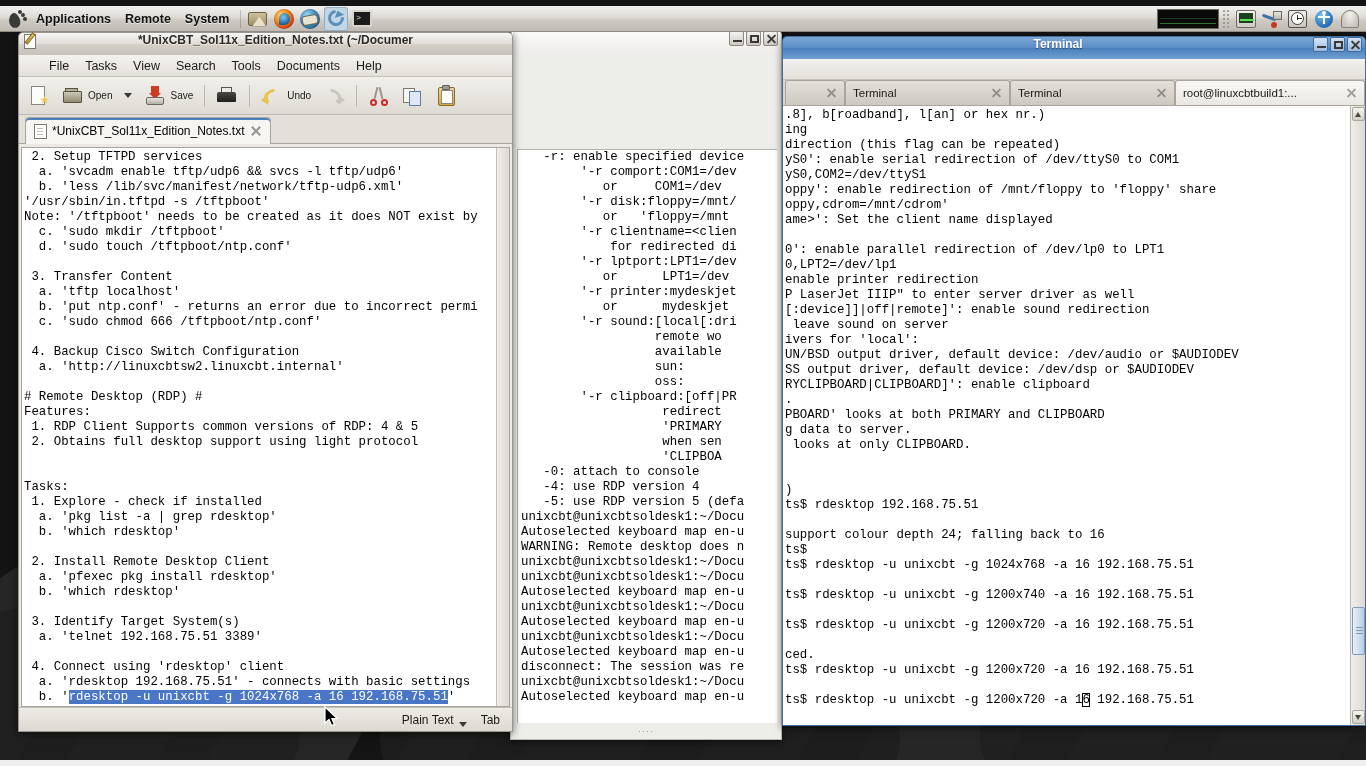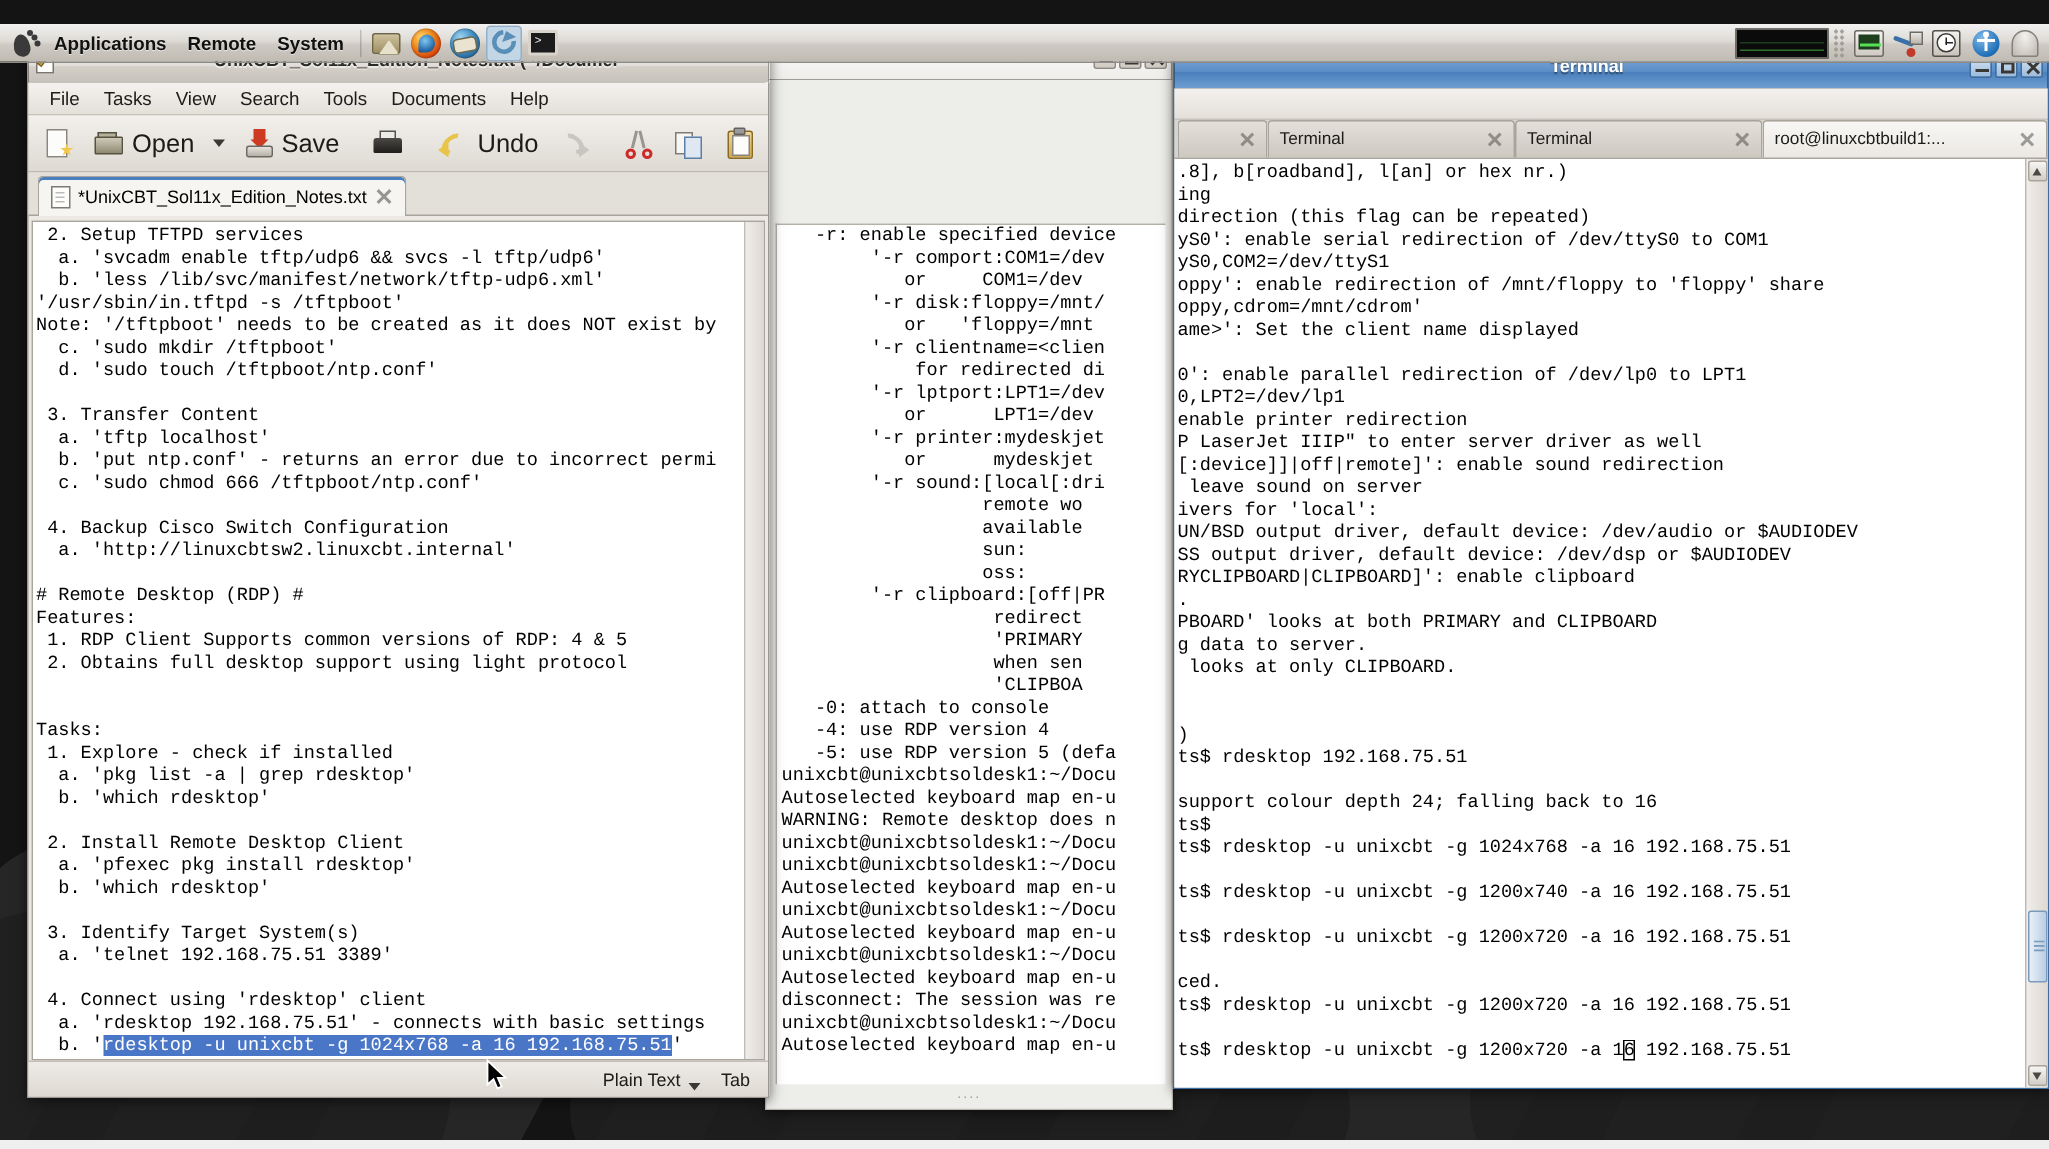--- a/index.html
+++ b/index.html
@@ -28,21 +28,21 @@
   #desktop .band {
     position: absolute;
     height: 240px;
     background: #262626;
     transform: skewX(-28deg);
     border-radius: 40px;
   }
 
   
   #panel {
-    position: absolute; left: 0; top: 16px; width: 1366px; height: 26px;
+    position: absolute; left: 0; top: 6px; width: 1366px; height: 26px;
     background: linear-gradient(to bottom, #f2f1f0 0%, #dedbd6 45%, #cfcbc4 55%, #bfbab2 100%);
     border-bottom: 1px solid #8e8a84;
     display: flex; align-items: center;
     z-index: 50;
     font-size: 12.5px;
   }
   .panel-menu {
     padding: 2px 7px; color: #101010; cursor: default; white-space: nowrap;
     font-weight: 600; text-shadow: 0 1px 0 rgba(255,255,255,.6);
   }
@@ -237,34 +237,34 @@
   .ged-icon .pg {
     position:absolute; left:2px; top:1px; width:12px; height:15px;
     background:#fdfdfb; border:1px solid #7a756e;
   }
   .ged-icon .pen {
     position:absolute; left:6px; top:-1px; width:4px; height:13px;
     background:linear-gradient(#e8c55a,#c08a20); transform:rotate(38deg);
     border:1px solid #7a5f14;
   }
   .menubar {
-    height: 22px; display:flex; align-items:center; padding-left:6px;
+    height: 22px; display:flex; align-items:center; padding-left:22px;
     background: linear-gradient(to bottom,#f4f2ef,#e4e0da);
     border-bottom:1px solid #c6c1b9;
     font-size:12.5px;
   }
   .menubar .mi { padding: 2px 8px; color:#1d1b18; cursor:default; }
 
   .toolbar {
     height: 38px; display:flex; align-items:center; padding: 0 4px; gap:2px;
     background: linear-gradient(to bottom,#f2f0ec,#dedad3);
     border-bottom:1px solid #bdb8b0;
   }
   .tb-item { height:30px; display:flex; align-items:center; gap:4px; padding:0 5px; border-radius:3px; cursor:pointer;}
-  .tb-label { font-size:17px; color:#1d1b18; }
+  .tb-label { font-size:10px; color:#1d1b18; }
   .tb-sep { width:1px; height:22px; background:#bdb8b0; margin:0 4px; }
   .tbi { width:22px; height:22px; position:relative; }
 
   .i-new .p { position:absolute; left:3px; top:1px; width:14px; height:19px; background:#fcfcfa; border:1px solid #8a857e; }
   .i-new .star { position:absolute; right:1px; bottom:2px; width:9px;height:9px; background:#f2c84b; clip-path: polygon(50% 0,61% 35%,98% 35%,68% 57%,79% 91%,50% 70%,21% 91%,32% 57%,2% 35%,39% 35%); }
   .i-open .f1 { position:absolute; left:1px; top:6px; width:19px; height:12px; background:linear-gradient(#cfcab8,#8e8a72); border:1px solid #55523f; border-radius:1px;}
   .i-open .f2 { position:absolute; left:3px; top:3px; width:13px; height:6px; background:#b5b09a; border:1px solid #55523f;}
   .i-save .d { position:absolute; left:2px; bottom:2px; width:18px; height:8px; background:linear-gradient(#e6e3dc,#b6b1a7); border:1px solid #6c6860; border-radius:2px;}
   .i-save .a { position:absolute; left:7px; top:1px; width:8px; height:8px; background:#cc3b22; }
   .i-save .a2 { position:absolute; left:5px; top:8px; border-left:6px solid transparent; border-right:6px solid transparent; border-top:6px solid #cc3b22;}

